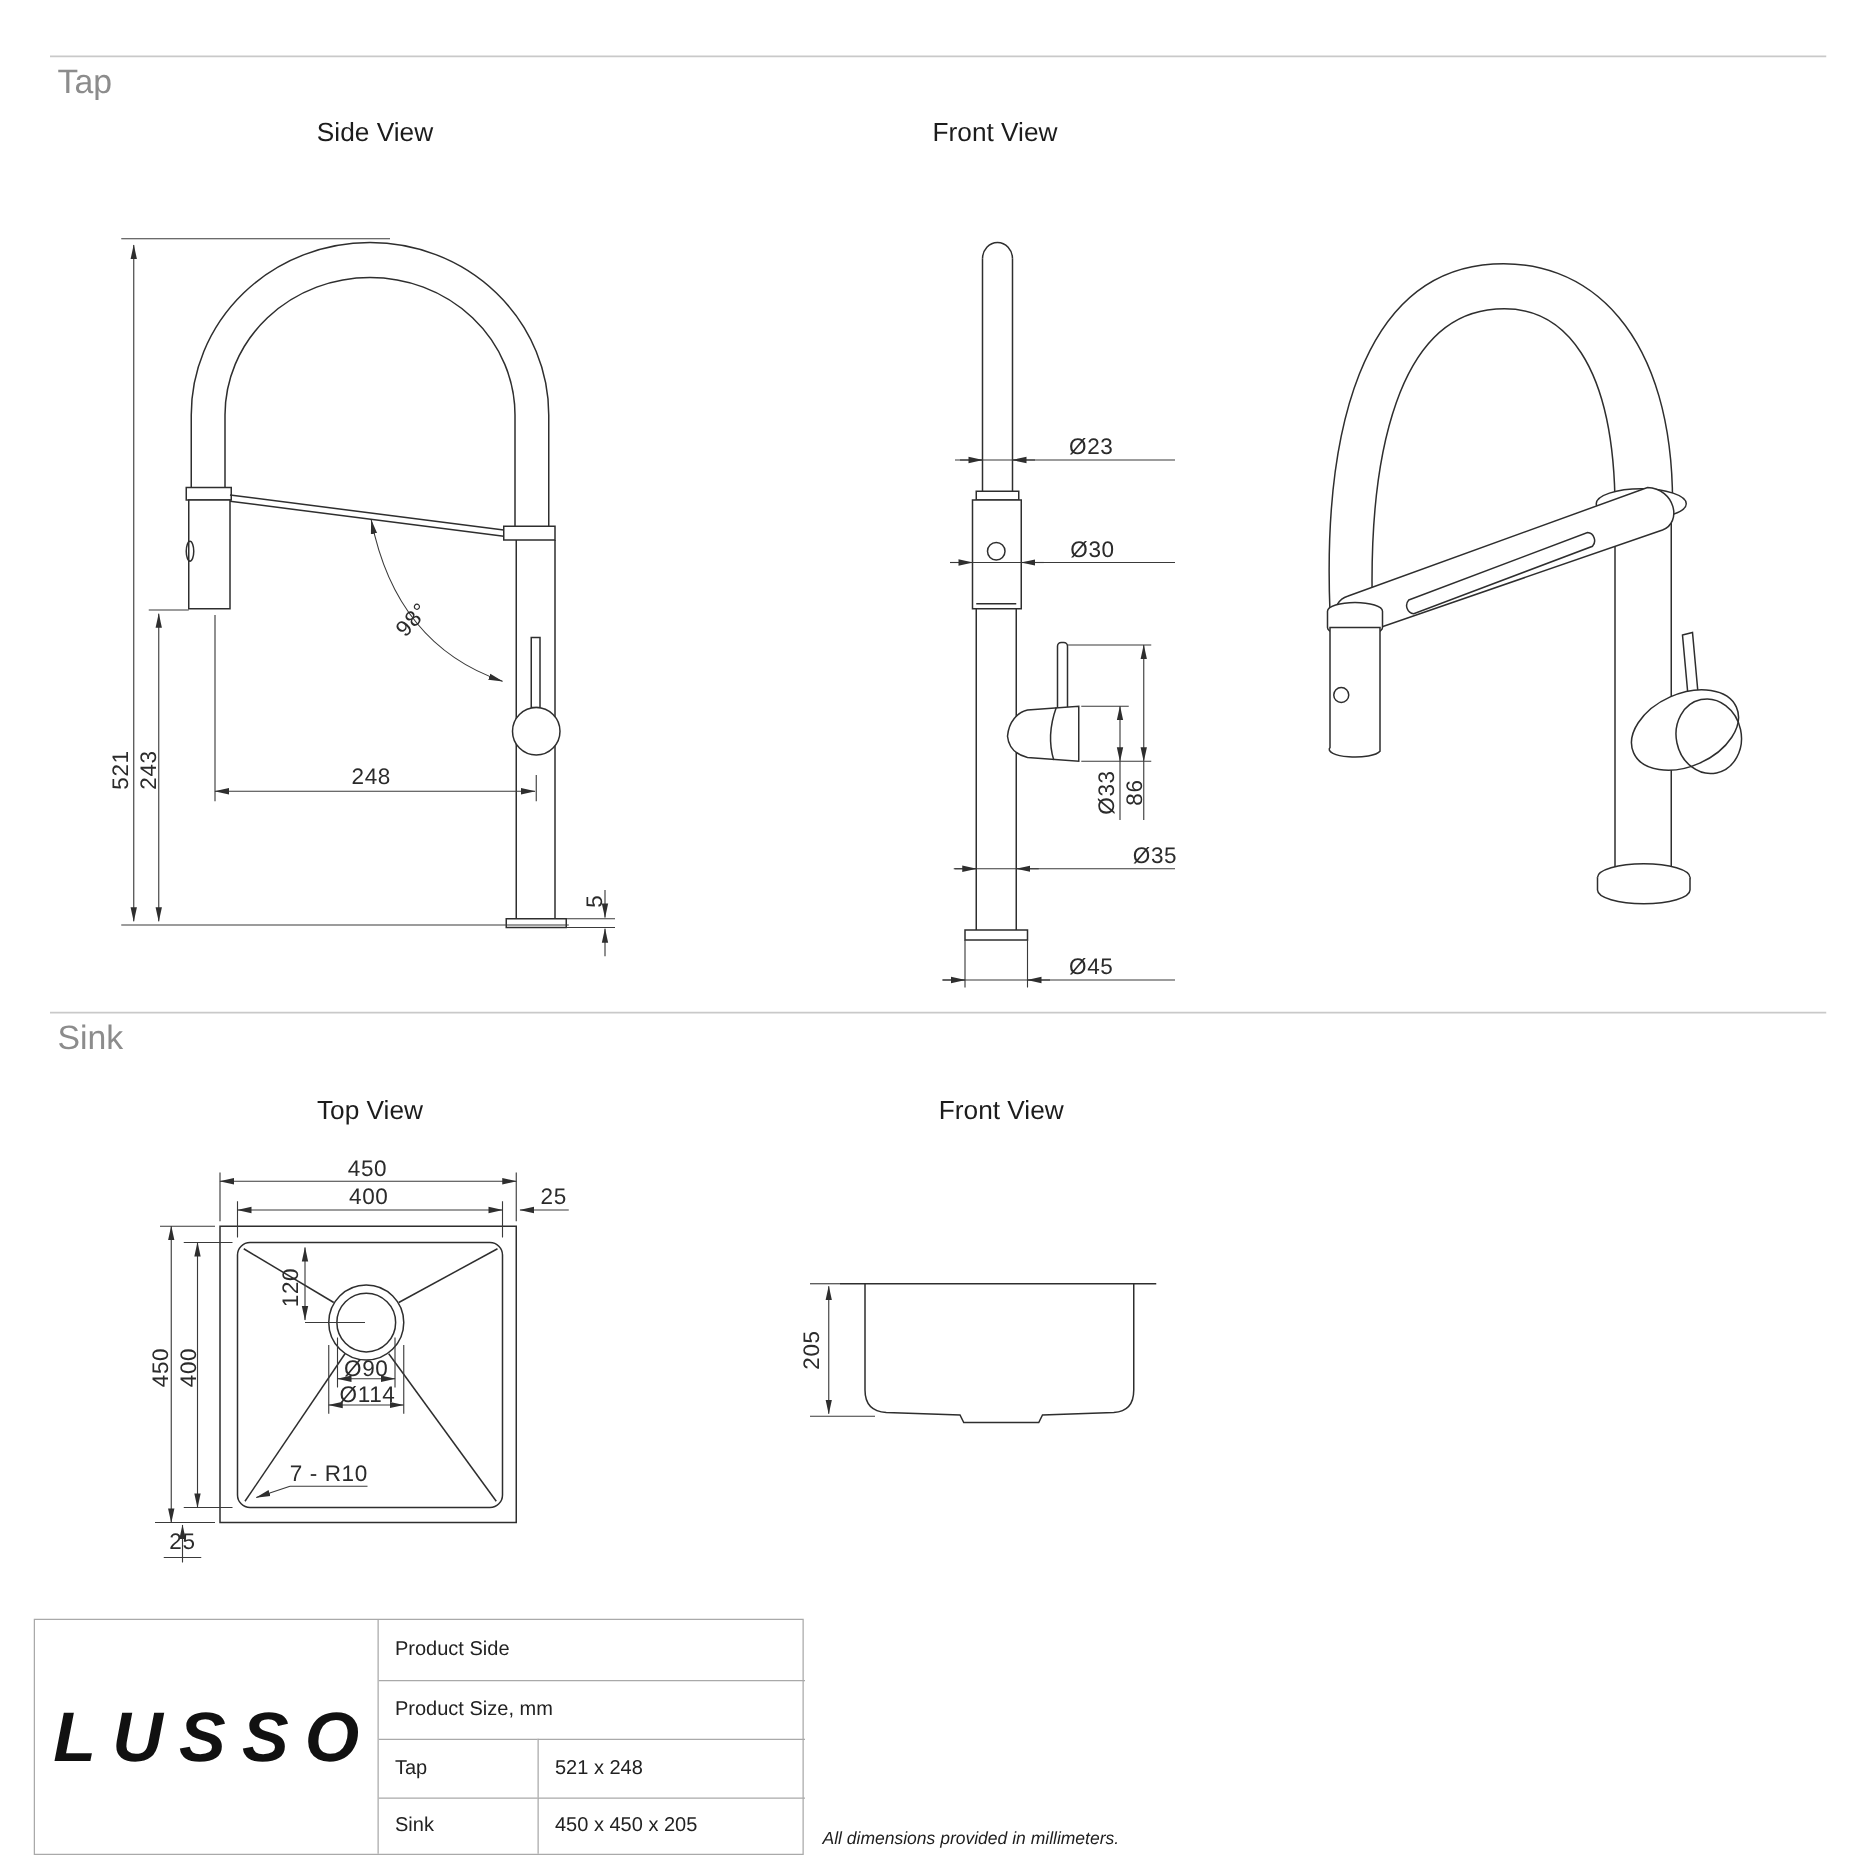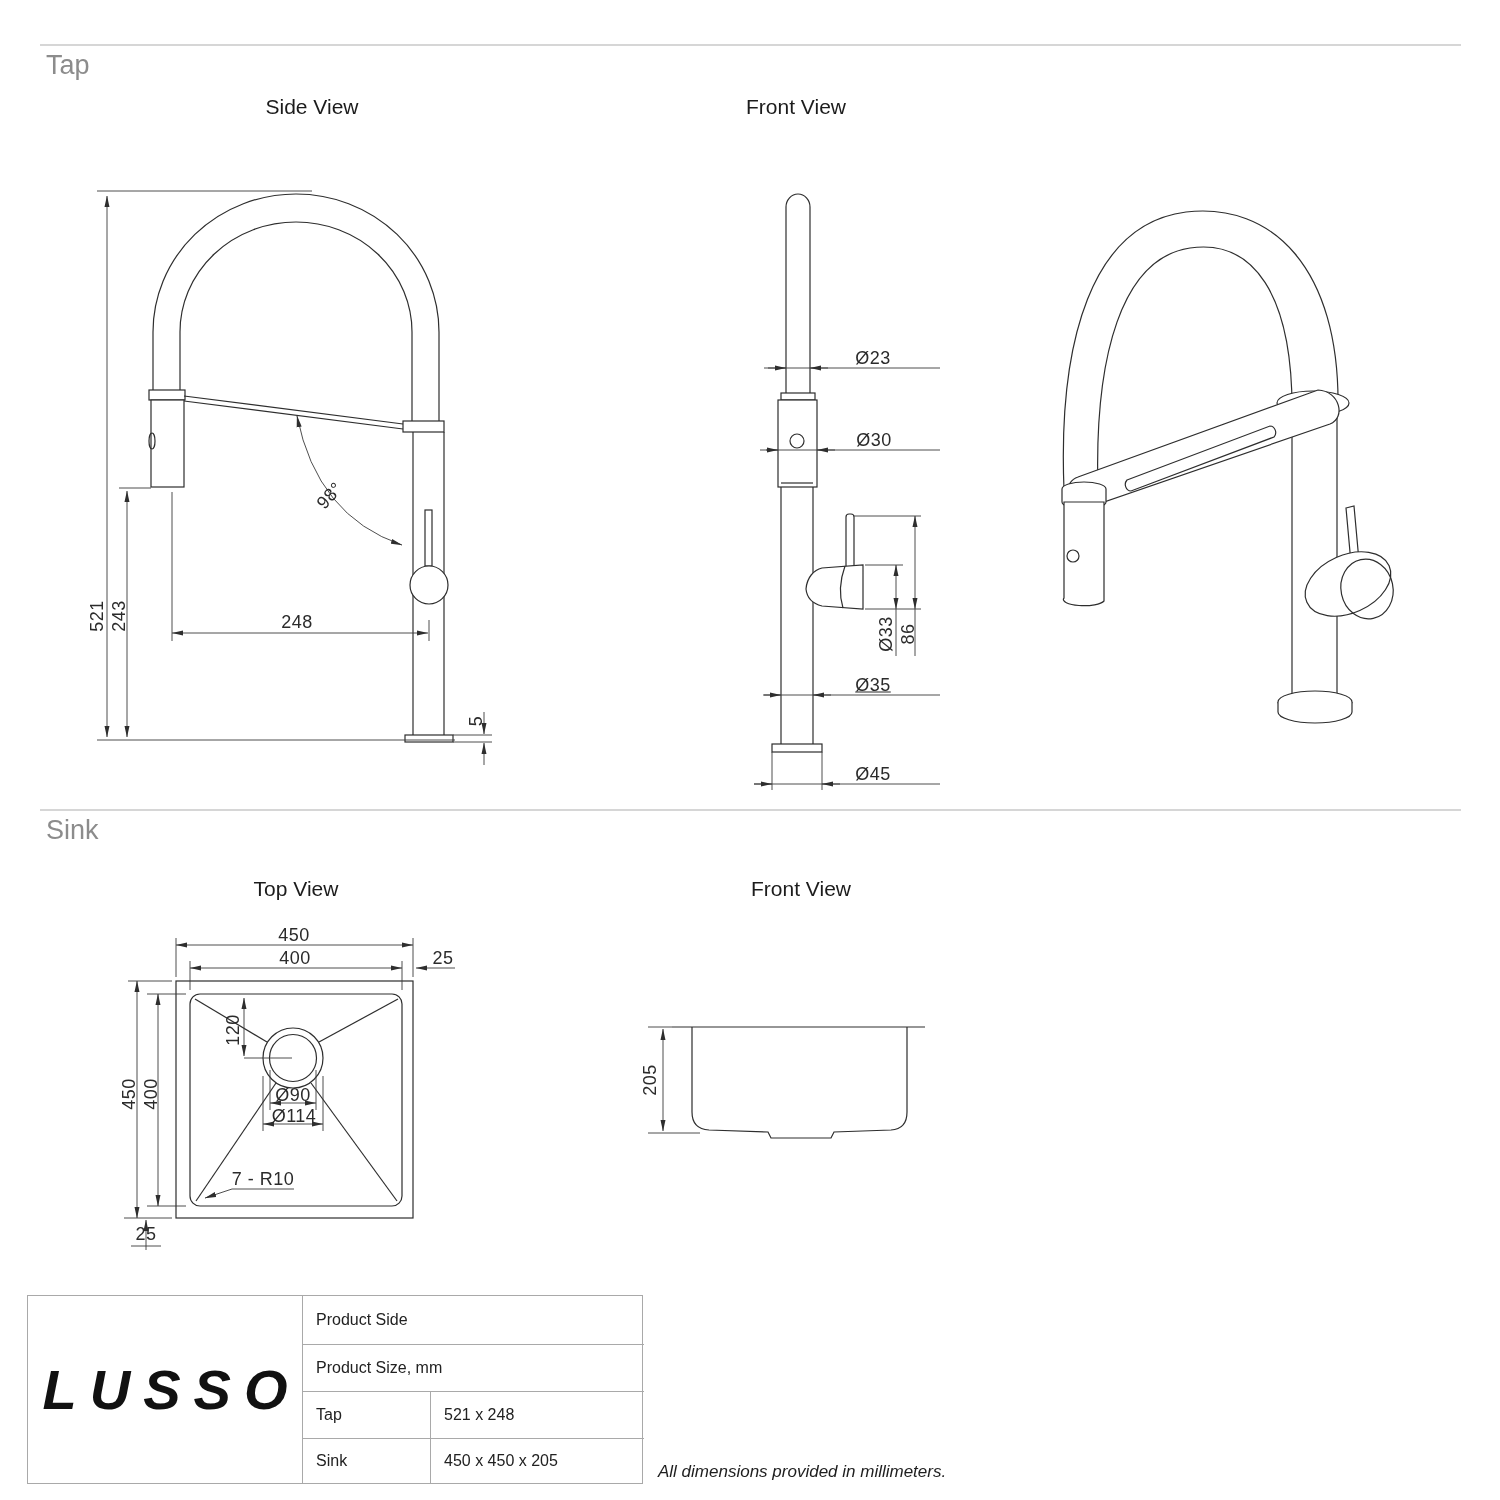--- a/index.html
+++ b/index.html
@@ -20,21 +20,21 @@
   .cell{position:absolute;box-sizing:border-box;display:flex;align-items:center;padding:0 13px;font-size:16px;color:#222;border:0 solid #a9a9a9;}
   .logo-cell{left:0;top:0;width:275px;height:187px;border-right-width:1px;justify-content:center;}
   #lusso{font-size:56px;font-weight:700;letter-spacing:13px;color:#111;padding-left:13px;font-style:italic;}
   .c-r1l{left:275px;top:0;width:127px;height:48px;}
   .c-r1v{left:402px;top:0;width:214px;height:48px;border-left-width:1px;line-height:1.25;}
   .c-r2l{left:275px;top:48px;width:341px;height:47px;border-top-width:1px;}
   .c-r3l{left:275px;top:95px;width:127px;height:47px;border-top-width:1px;}
   .c-r3v{left:402px;top:95px;width:214px;height:47px;border-top-width:1px;border-left-width:1px;}
   .c-r4l{left:275px;top:142px;width:127px;height:45px;border-top-width:1px;}
   .c-r4v{left:402px;top:142px;width:214px;height:45px;border-top-width:1px;border-left-width:1px;}
-  #note{position:absolute;left:658px;top:1462px;font-size:17px;font-style:italic;color:#1e1e1e;}
+  #note{position:absolute;left:658px;top:1462px;font-size:14px;font-style:italic;color:#1e1e1e;}
 </style>
 </head>
 <body>
 
 <div id="page">
 
   <svg width="1500" height="1500" viewBox="0 0 1500 1500">
     <defs>
       <marker id="ar" viewBox="0 0 12 6" refX="11.5" refY="3" markerWidth="13" markerHeight="7" orient="auto-start-reverse">
         <path d="M0,0.4 L12,3 L0,5.6 Z" fill="#2e2e2e"></path>
@@ -176,36 +176,36 @@
       <path class="draw" d="M692,1027 L692,1112 Q692,1129 709,1130 L768,1132 L771,1138 L831,1138 L834,1132 L891,1130 Q907,1129 907,1112 L907,1027"></path>
       <line class="dimln" x1="648" y1="1027" x2="672" y2="1027"></line>
       <line class="dimln" x1="648" y1="1133" x2="700" y2="1133"></line>
       <line class="dimln" x1="663" y1="1029" x2="663" y2="1131" marker-start="url(#ar)" marker-end="url(#ar)"></line>
     </g>
   </svg>
 
   <div class="seclabel" style="left:46px;top:50px;">Tap</div>
   <div class="seclabel" style="left:46px;top:815px;">Sink</div>
 
-  <div class="vtitle" style="left:300px;top:107px;margin-left:12px;">Side View</div>
+  <div class="vtitle" style="left:300px;top:107px;">Side View</div>
   <div class="vtitle" style="left:796px;top:107px;">Front View</div>
   <div class="vtitle" style="left:296px;top:889px;">Top View</div>
   <div class="vtitle" style="left:801px;top:889px;">Front View</div>
 
   <div class="dim rot" style="left:97px;top:616px;">521</div>
   <div class="dim rot" style="left:119px;top:616px;">243</div>
   <div class="dim" style="left:297px;top:622px;">248</div>
   <div class="dim rot48" style="left:330px;top:496px;">98°</div>
   <div class="dim rot" style="left:476px;top:721px;">5</div>
 
   <div class="dim" style="left:873px;top:358px;">Ø23</div>
   <div class="dim" style="left:874px;top:440px;">Ø30</div>
   <div class="dim rot" style="left:886px;top:634px;">Ø33</div>
   <div class="dim rot" style="left:908px;top:634px;">86</div>
-  <div class="dim" style="left:873px;top:685px;text-decoration:underline;">Ø35</div>
+  <div class="dim" style="left:924px;top:685px;">Ø35</div>
   <div class="dim" style="left:873px;top:774px;">Ø45</div>
 
   <div class="dim" style="left:294px;top:935px;">450</div>
   <div class="dim" style="left:295px;top:958px;">400</div>
   <div class="dim" style="left:443px;top:958px;">25</div>
   <div class="dim rot" style="left:129px;top:1094px;">450</div>
   <div class="dim rot" style="left:151px;top:1094px;">400</div>
   <div class="dim rot" style="left:233px;top:1030px;">120</div>
   <div class="dim" style="left:293px;top:1095px;">Ø90</div>
   <div class="dim" style="left:294px;top:1116px;text-align:right;">Ø114</div>

